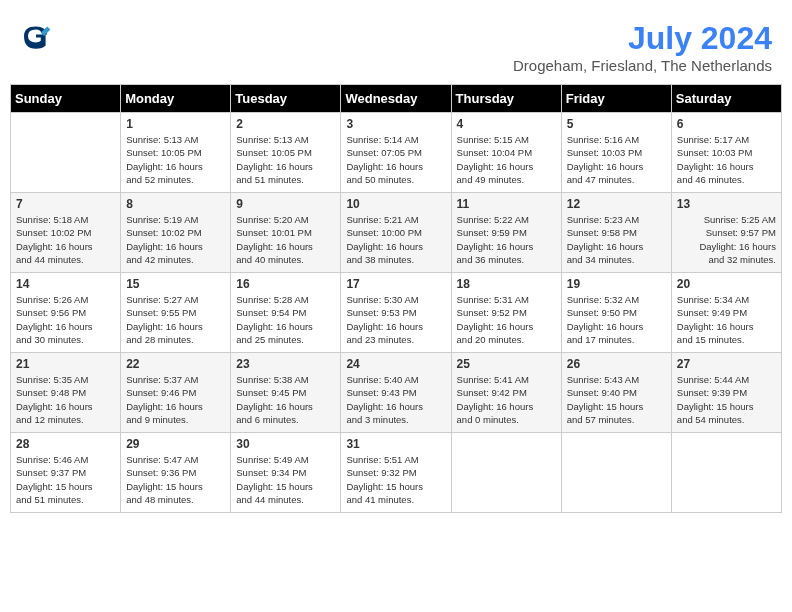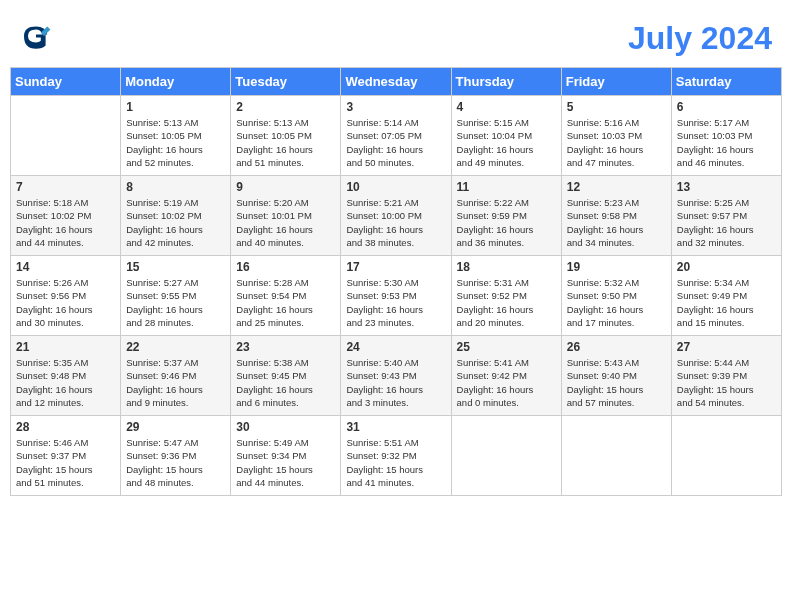--- a/index.html
+++ b/index.html
@@ -74,36 +74,37 @@
     .cell-content {
       font-size: 9.5px;
       line-height: 1.4;
       color: #333;
     }
     .empty-cell {
       background: #f9f9f9;
     }
     tr:nth-child(odd) td { background: #ffffff; }
     tr:nth-child(even) td { background: #f5f5f5; }
-    .header-row th { background-color: #3b82f6; }
+    .header-row th { background-color: #000000; }
   </style>
 </head>
 <body>
 
 <div>
   <div class="header">
     <div class="logo">
       <svg class="logo-icon" viewBox="0 0 40 40" xmlns="http://www.w3.org/2000/svg">
         <rect width="40" height="40" fill="white"></rect>
         <path d="M5 20 Q5 8 20 8 Q32 8 34 18 L28 18 Q26 12 20 12 Q10 12 10 20 Q10 28 20 28 Q24 28 26 26 L26 22 L20 22 L20 18 L32 18 L32 32 Q28 36 20 36 Q5 36 5 20Z" fill="#003366"></path>
         <path d="M34 8 L38 12 L30 20 L26 16 Z" fill="#3399cc"></path>
       </svg>
     </div>
     <div class="title-block">
       <div class="month-year">July 2024</div>
+      <div class="location">Drogeham, Friesland, The Netherlands</div>
     </div>
   </div>
 
   <table class="calendar-table">
     <thead>
       <tr class="header-row">
         <th>Sunday</th>
         <th>Monday</th>
         <th>Tuesday</th>
         <th>Wednesday</th>
@@ -196,21 +197,21 @@
           </td>
           <td>
             <div class="day-number">12</div>
             <div class="cell-content" style="white-space: pre-line;">Sunrise: 5:23 AM
 Sunset: 9:58 PM
 Daylight: 16 hours
 and 34 minutes.</div>
           </td>
           <td>
             <div class="day-number">13</div>
-            <div class="cell-content" style="white-space: pre-line;">Sunrise: 5:25 AM
+            <div class="cell-content" style="white-space: pre-line; text-align: right;">Sunrise: 5:25 AM
 Sunset: 9:57 PM
 Daylight: 16 hours
 and 32 minutes.</div>
           </td>
         </tr>
         <tr>
           <td>
             <div class="day-number">14</div>
             <div class="cell-content" style="white-space: pre-line;">Sunrise: 5:26 AM
 Sunset: 9:56 PM

